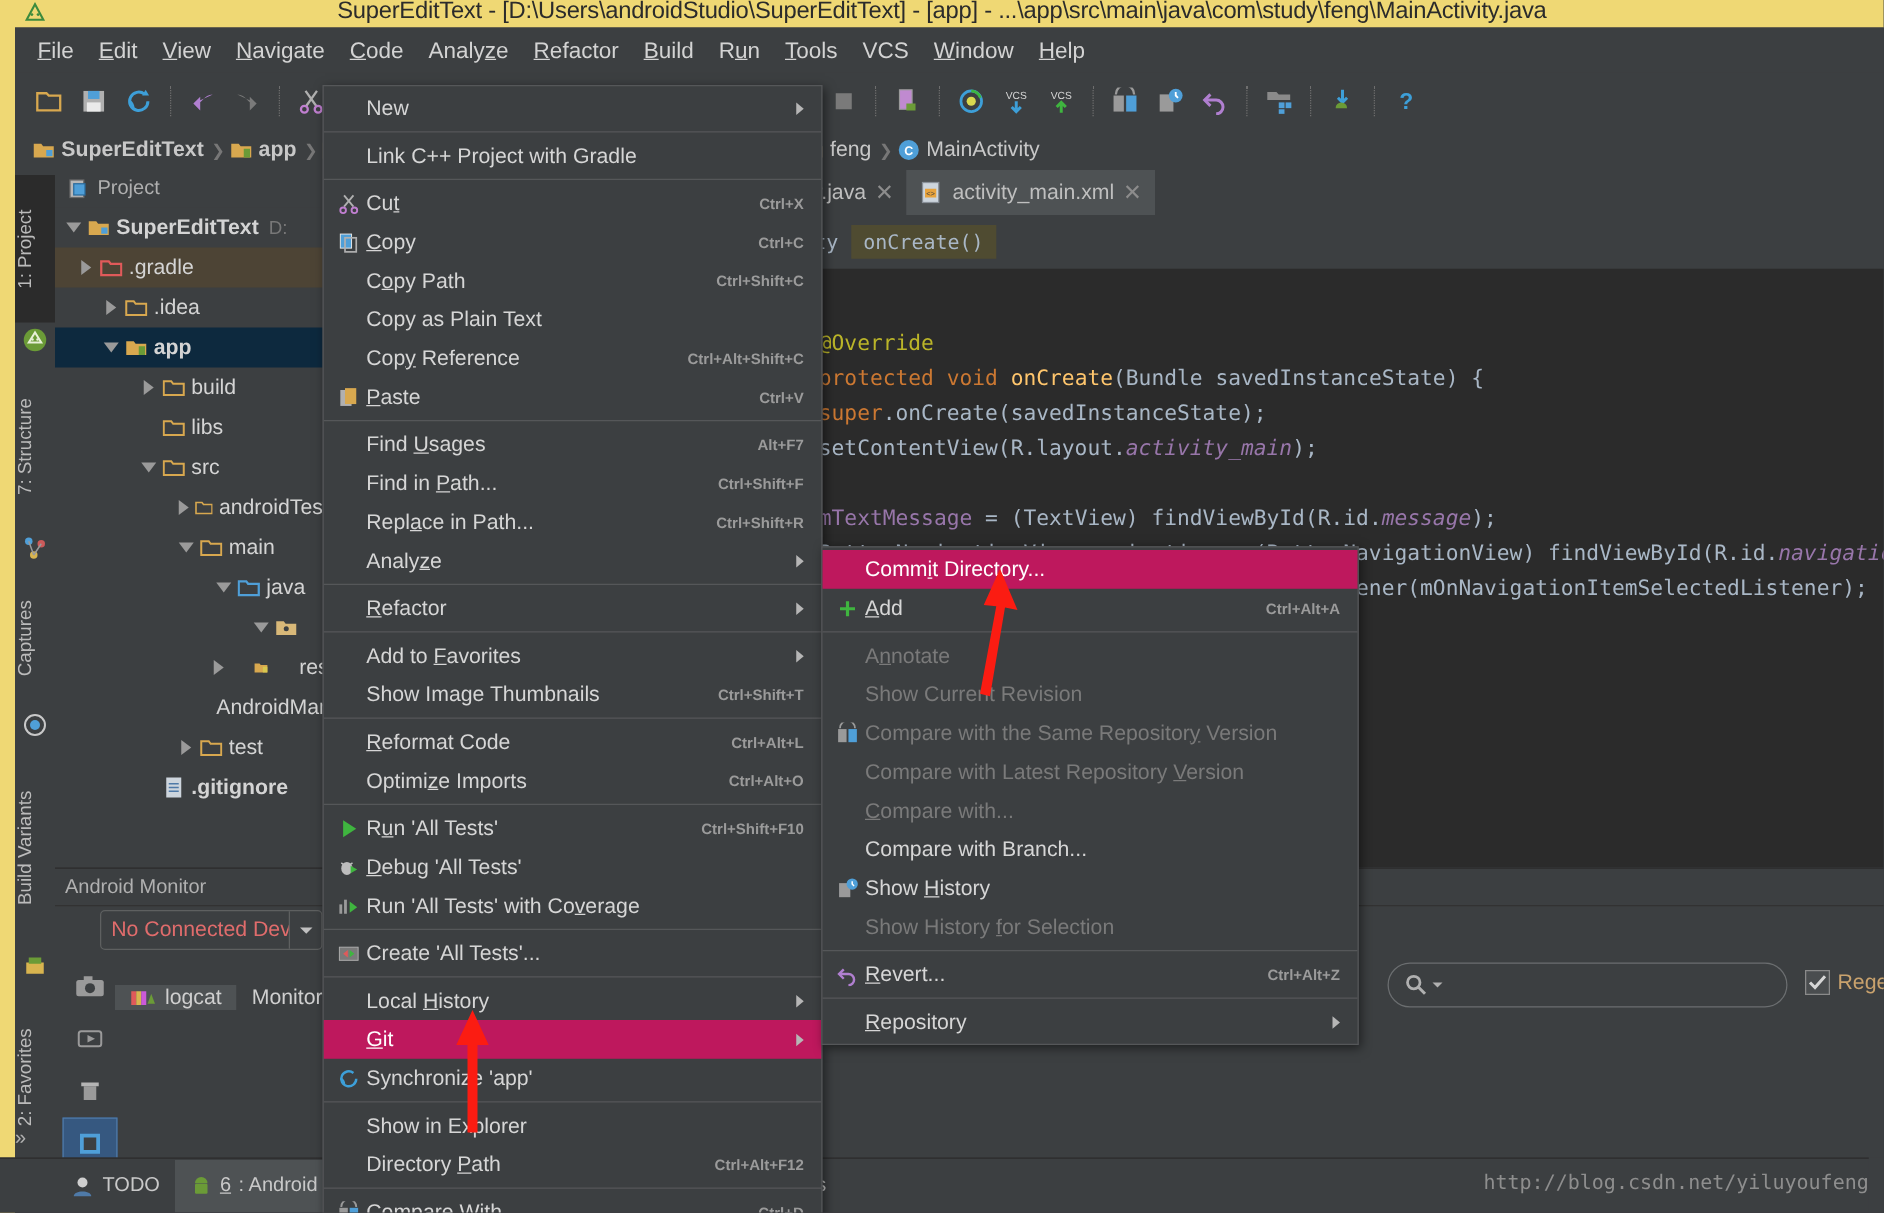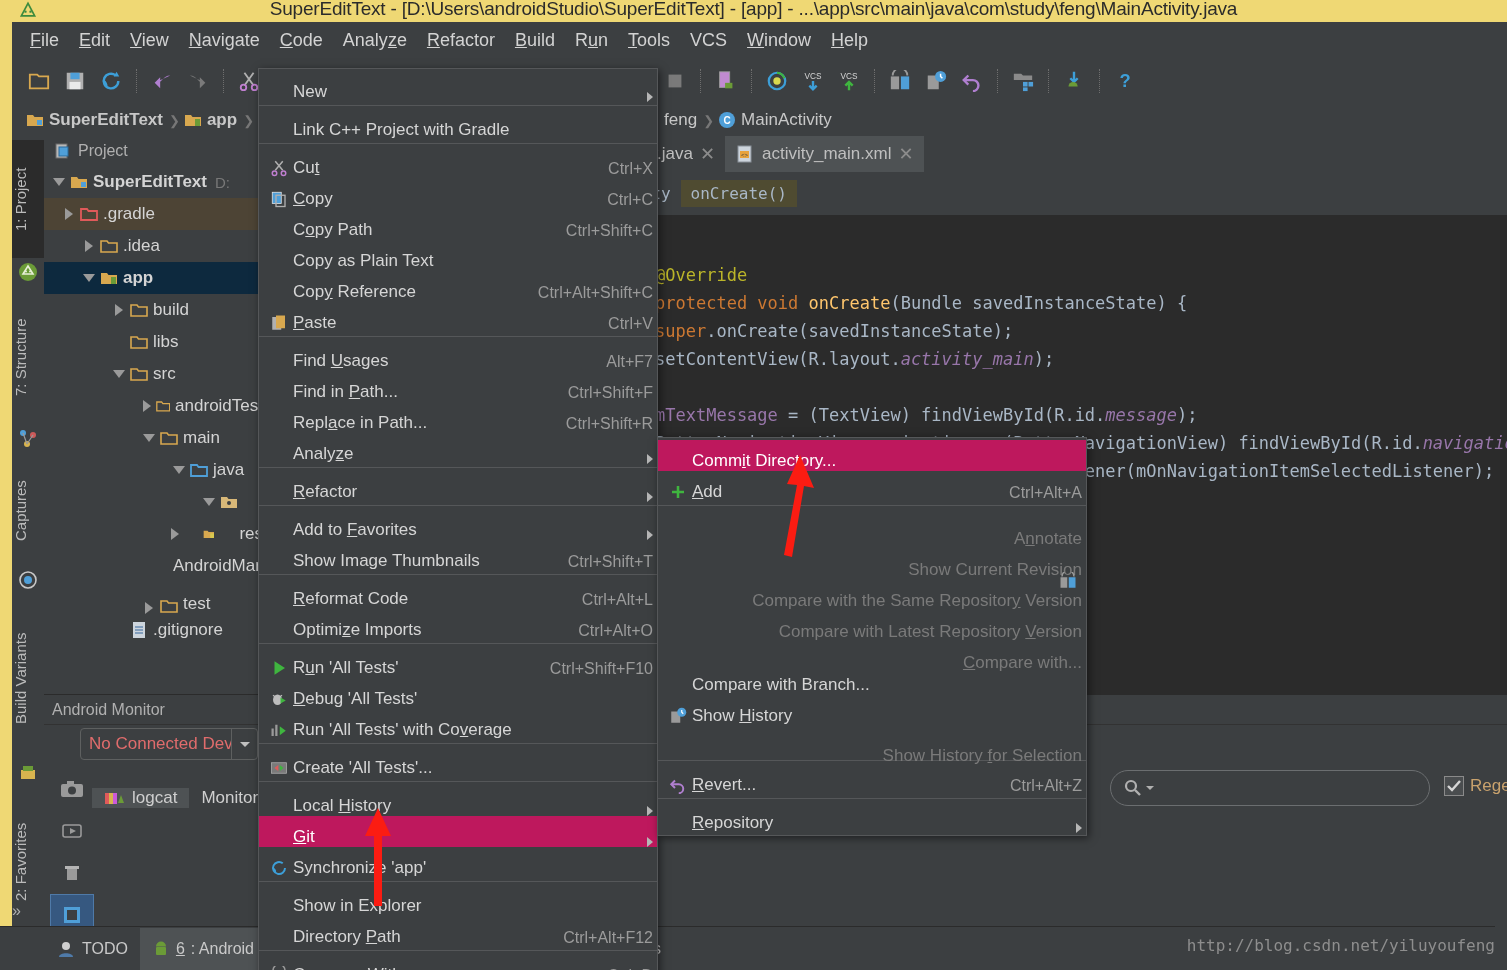--- a/index.html
+++ b/index.html
@@ -215,30 +215,30 @@
   
   .ctxmenu {
     position: absolute; left: 258px; top: 68px; width: 400px;
     background: #3c3f41;
     border: 1px solid #555759;
     box-shadow: 2px 2px 8px rgba(0,0,0,.5);
     z-index: 40;
     padding: 2px 0;
   }
   .cm-item {
-    height: 31px; display: flex; align-items: flex-end;
-    padding-left: 6px; padding-right: 4px;
+    height: 31px; display: flex; align-items: center;
+    padding-left: 6px; padding-right: 14px;
     font-size: 17px; color: #d6d6d6;
     white-space: nowrap;
   }
   .cm-item.sel { background: #be185d; color: #fff; }
-  .cm-item.disabled { color: #7a7a7a; flex-direction: column; }
+  .cm-item.disabled { color: #7a7a7a; }
   .cm-item .ico { width: 28px; height: 20px; display: flex; align-items: center; justify-content: center; flex: none; }
   .cm-item .txt { flex: 1; }
-  .cm-item .acc { color: #9b9b9b; font-size: 16px; margin-left: 18px; }
+  .cm-item .acc { color: #9b9b9b; font-size: 12px; margin-left: 18px; font-weight: bold; }
   .cm-item .sub {
     margin-left: 12px; width: 0; height: 0;
     border-left: 6px solid #b6b6b6;
     border-top: 5px solid transparent; border-bottom: 5px solid transparent;
   }
   .cm-sep { height: 1px; background: #555759; margin: 3px 0; }
 
   .gitmenu {
     position: absolute; left: 657px; top: 437px; width: 430px;
     background: #3c3f41;
@@ -708,30 +708,30 @@
         </div>
         <div class="tree-row" style="padding-left: 124px;">
           <span class="tw"></span>
           <svg width="18" height="18" viewBox="0 0 18 18">
             <rect x="2" y="1" width="13" height="16" fill="#cdd5dd"></rect>
             <rect x="4" y="5" width="9" height="7" fill="#e8a33d"></rect>
             <path d="M4 13 a5 4 0 0 1 9 0 z" fill="#6b9b37"></path>
           </svg>
           <span class="lbl">AndroidManifest.xml</span>
         </div>
-        <div class="tree-row" style="padding-left: 94px; align-items: flex-end;">
+        <div class="tree-row" style="padding-left: 94px;">
           <span class="tw">
             <span class="arrow-r"></span>
           </span>
           <svg width="18" height="16" viewBox="0 0 18 16">
             <path d="M1 3 h6 l1.5 2 H17 v9 H1z" fill="none" stroke="#d8a84f" stroke-width="1.6"></path>
           </svg>
           <span class="lbl">test</span>
         </div>
-        <div class="tree-row" style="padding-left: 64px;">
+        <div class="tree-row" style="padding-left: 64px; font-weight: bold;">
           <span class="tw"></span>
           <svg width="18" height="18" viewBox="0 0 18 18">
             <rect x="3" y="1" width="12" height="16" fill="#cdd5dd"></rect>
             <line x1="5" y1="6" x2="13" y2="6" stroke="#4f7aa8" stroke-width="1.2"></line>
             <line x1="5" y1="9" x2="13" y2="9" stroke="#4f7aa8" stroke-width="1.2"></line>
             <line x1="5" y1="12" x2="13" y2="12" stroke="#4f7aa8" stroke-width="1.2"></line>
           </svg>
           <span class="lbl">.gitignore</span>
         </div>
       </div>

